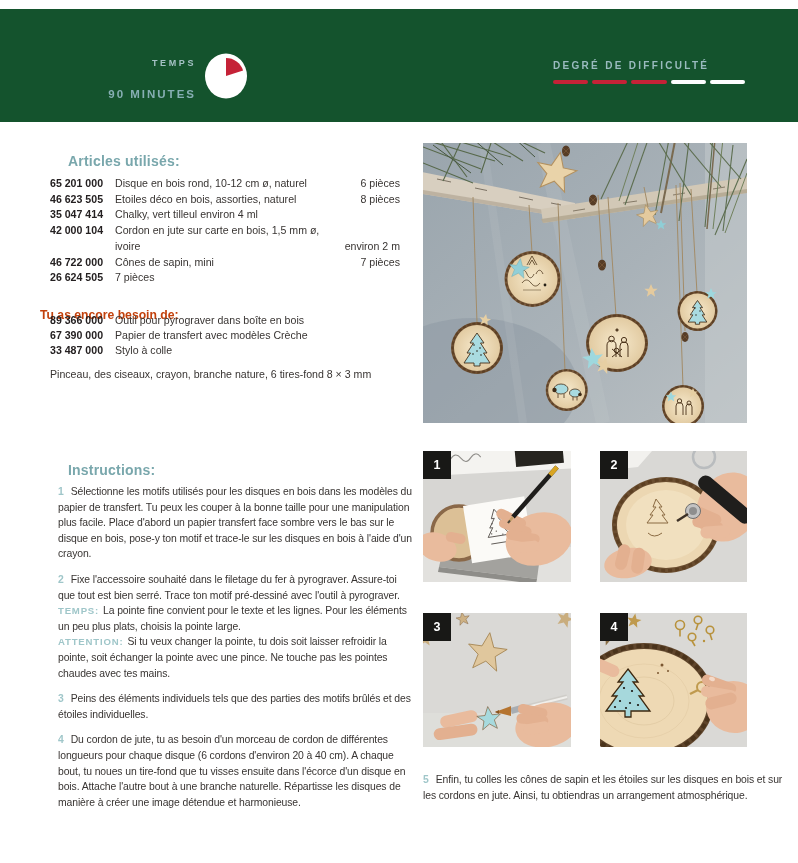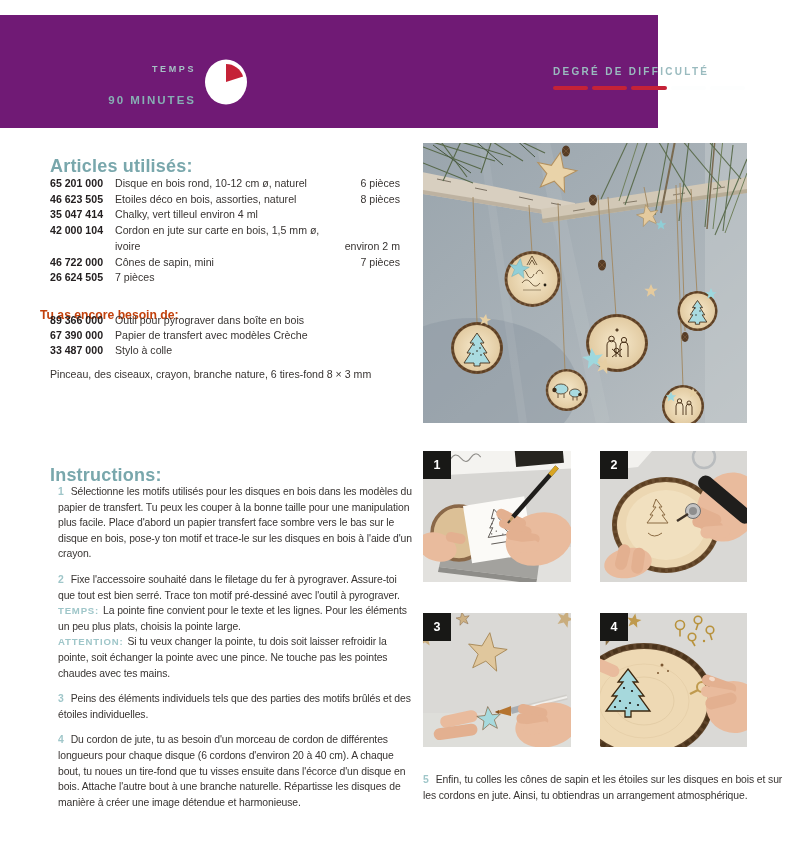--- a/index.html
+++ b/index.html
@@ -1,33 +1,33 @@
 <!DOCTYPE html>
 <html><head>
 <meta charset="utf-8">
 <style>
   html,body{margin:0;padding:0;}
   body{width:798px;height:863px;position:relative;background:#ffffff;
        font-family:"Liberation Sans",sans-serif;color:#383432;overflow:hidden;}
   .page{position:absolute;inset:0;background:#fff;}
 
   
-  .band{position:absolute;left:0;top:15px;width:658px;height:113px;background:#701a75;}
+  .band{position:absolute;left:0;top:9px;width:798px;height:113px;background:#14532d;}
   .time-block{position:absolute;left:58px;top:49px;width:138px;text-align:right;}
   .time-label{font-size:9px;font-weight:bold;letter-spacing:2.6px;color:#a5c2c5;}
   .time-value{font-size:11.5px;font-weight:bold;letter-spacing:2px;color:#87afb4;margin-top:20px;}
   .clock{position:absolute;left:203px;top:43px;width:46px;height:48px;}
   .difficulty{position:absolute;left:553px;top:51px;width:192px;}
   .diff-label{font-size:10px;font-weight:bold;letter-spacing:2.3px;color:#9abbbf;}
   .diff-bars{display:flex;gap:4px;margin-top:9px;}
   .diff-seg{flex:1;height:4px;border-radius:2px;background:#fdfefe;}
   .diff-seg.on{background:#c52237;}
 
   
-  .h-main{position:absolute;left:50px;font-size:18px;font-weight:bold;color:#79a7ac;letter-spacing:.2px;}
+  .h-main{position:absolute;left:68px;font-size:14px;font-weight:bold;color:#79a7ac;letter-spacing:.2px;}
   #articlesHeading{top:141px;}
   #instructionsHeading{top:450px;}
   .h-sub{position:absolute;left:40px;top:296px;font-size:12.2px;font-weight:bold;color:#c2410c;}
   .table{position:absolute;left:50px;width:350px;font-size:10.6px;}
   #articlesTable{top:176px;line-height:15.7px;}
   #alsoTable{top:313px;line-height:15.1px;}
   .arow{display:flex;}
   .sku{width:65px;flex:none;font-weight:bold;color:#242021;}
   .desc{flex:1;}
   .qty{flex:none;text-align:center;white-space:nowrap;}

